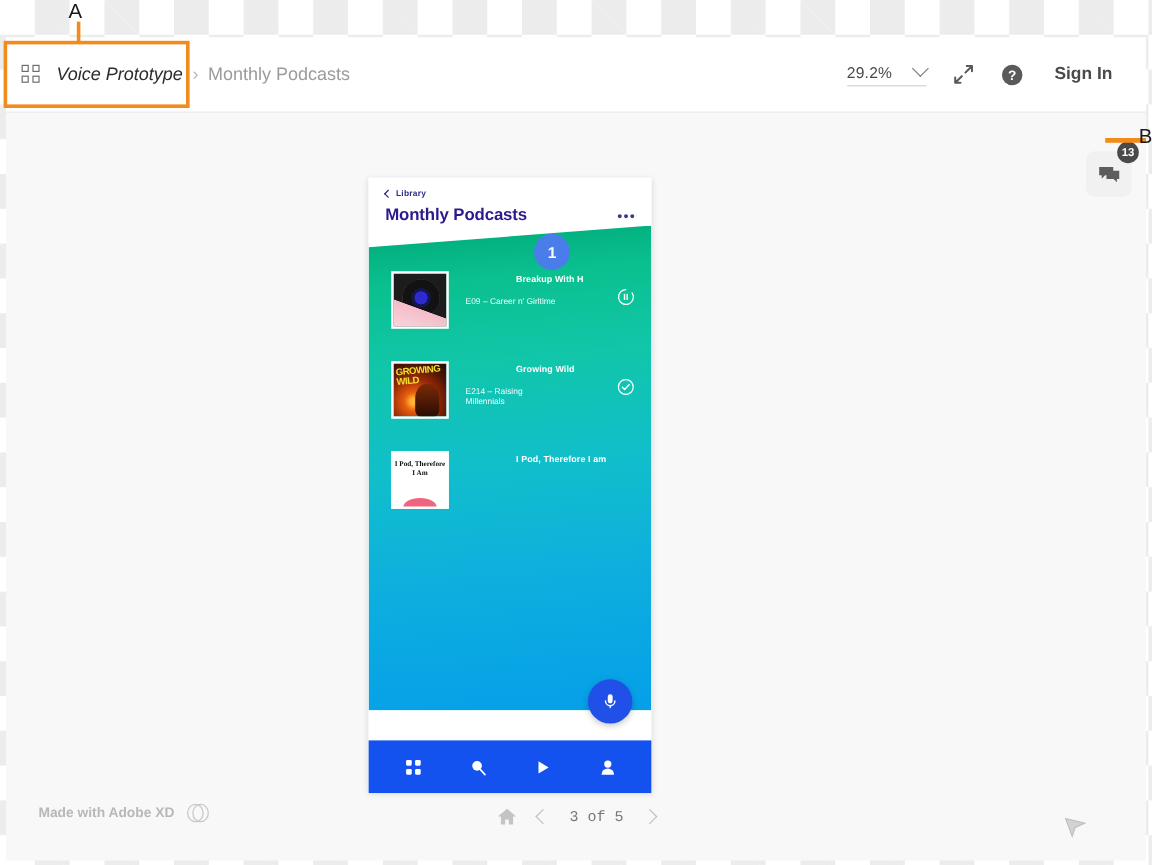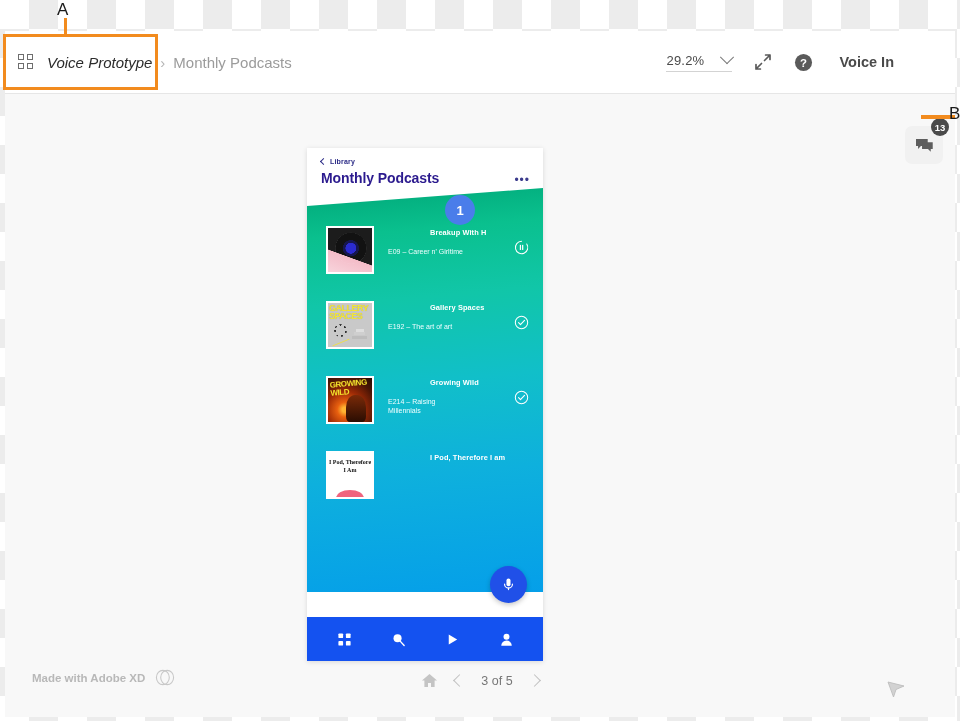--- a/index.html
+++ b/index.html
@@ -91,21 +91,21 @@
   .crumb-page {
     font-size: 15px;
     color: #9b9b9b;
     white-space: nowrap;
   }
 
   .toolbar-right {
     margin-left: auto;
     display: flex;
     align-items: center;
-    margin-right: 61px;
+    margin-right: 28px;
   }
   .zoom-select {
     display: flex;
     align-items: center;
     border-bottom: 1px solid #d3d3d3;
     padding-bottom: 3px;
     min-width: 66px;
     justify-content: space-between;
   }
   .zoom-value {
@@ -485,21 +485,21 @@
     gap: 17px;
   }
   .home-ico { width: 17px; height: 17px; display:block; }
   .pg-chev {
     width: 8px; height: 8px;
     border-top: 1.6px solid #c0c0c0;
     border-right: 1.6px solid #c0c0c0;
   }
   .pg-chev.left  { transform: rotate(-135deg); }
   .pg-chev.right { transform: rotate(45deg); }
-  .pg-label { font-size: 12.5px; color: #777; }
+  .pg-label { font-size: 12.5px; color: #777; font-family: Liberation Mono, monospace; }
 
   
   .comment-chip {
     position: absolute;
     right: 12px;
     top: 32px;
     width: 38px; height: 38px;
     border-radius: 7px;
     background: #f1f1f1;
     display: flex;
@@ -613,21 +613,21 @@
         </svg>
       </span>
 
       <span class="icon-btn">
         <svg class="help-ico" viewBox="0 0 20 20">
           <circle cx="10" cy="10" r="9" fill="#5a5a5a"></circle>
           <text x="10" y="14.6" font-family="Liberation Sans, sans-serif" font-size="12" font-weight="bold" fill="#ffffff" text-anchor="middle">?</text>
         </svg>
       </span>
 
-      <span class="signin">Voice In</span>
+      <span class="signin">Sign In</span>
     </div>
   </div>
 
   <div class="canvas">
 
     <div class="artboard">
 
       <div class="ab-header">
         <div class="back-link">
           <span class="back-chev"></span>
@@ -647,36 +647,20 @@
               <div class="episode">E09 – Career n' Girltime</div>
             </div>
             <svg class="status" viewBox="0 0 16 16">
               <path d="M13.6 4.3 A6.6 6.6 0 1 1 8 1.4" fill="none" stroke="#ffffff" stroke-width="1.1" stroke-linecap="round"></path>
               <rect x="6.2" y="5.2" width="1.3" height="5.4" fill="#ffffff"></rect>
               <rect x="8.6" y="5.2" width="1.3" height="5.4" fill="#ffffff"></rect>
             </svg>
           </div>
 
 
-          <div class="row">
-            <div class="thumb art-gallery">
-              <div class="gtext">GALLERY SPACES</div>
-              <div class="gdots"></div>
-              <div class="gline"></div>
-              <div class="gobj"></div>
-            </div>
-            <div class="meta">
-              <div class="podcast-name">Gallery Spaces</div>
-              <div class="episode">E192 – The art of art</div>
-            </div>
-            <svg class="status" viewBox="0 0 16 16">
-              <circle cx="8" cy="8" r="6.6" fill="none" stroke="#ffffff" stroke-width="1.1"></circle>
-              <path d="M4.9 8.2 L6.9 10.2 L11.2 5.7" fill="none" stroke="#ffffff" stroke-width="1.2" stroke-linecap="round" stroke-linejoin="round"></path>
-            </svg>
-          </div>
 
           <div class="row">
             <div class="thumb art-growing">
               <div class="grtext">GROWING WILD</div>
               <div class="kid"></div>
             </div>
             <div class="meta">
               <div class="podcast-name">Growing Wild</div>
               <div class="episode">E214 – Raising Millennials</div>
             </div>

